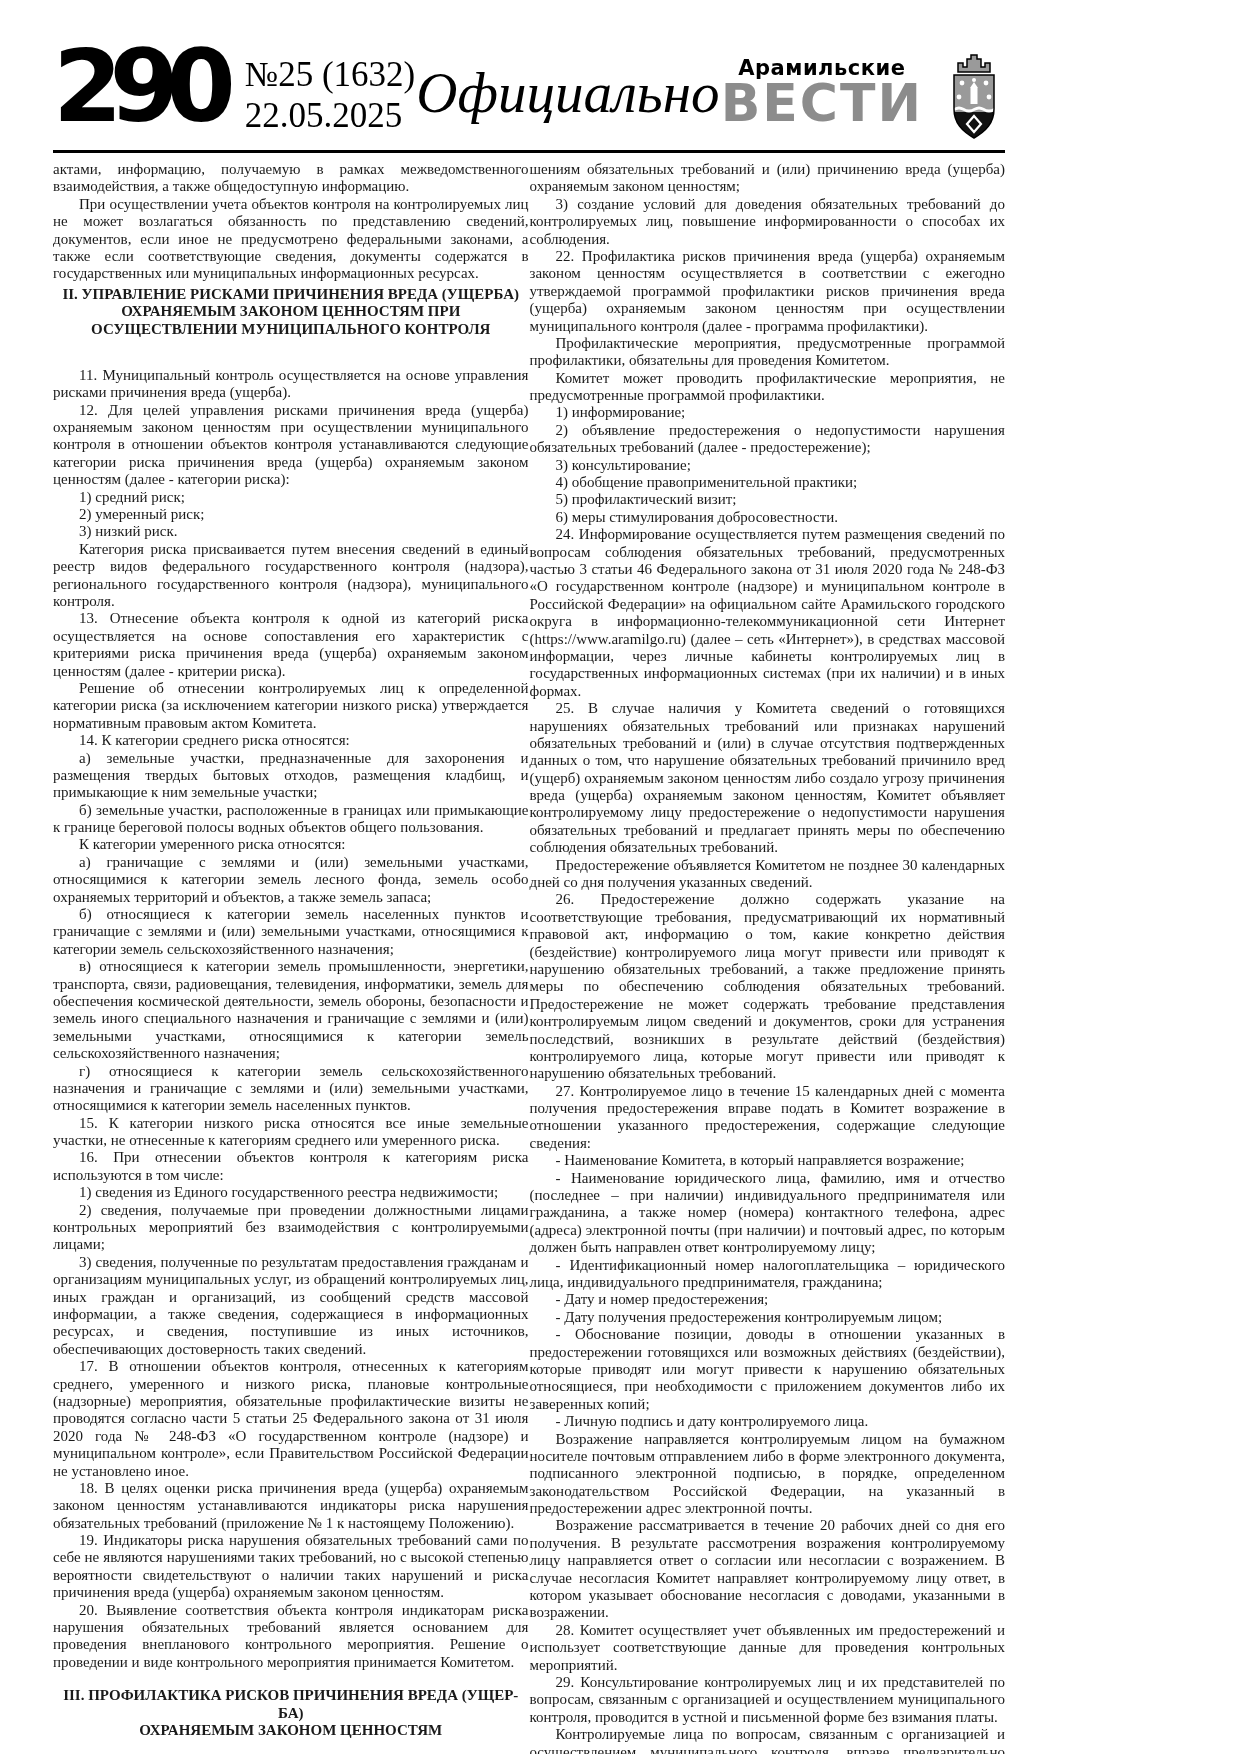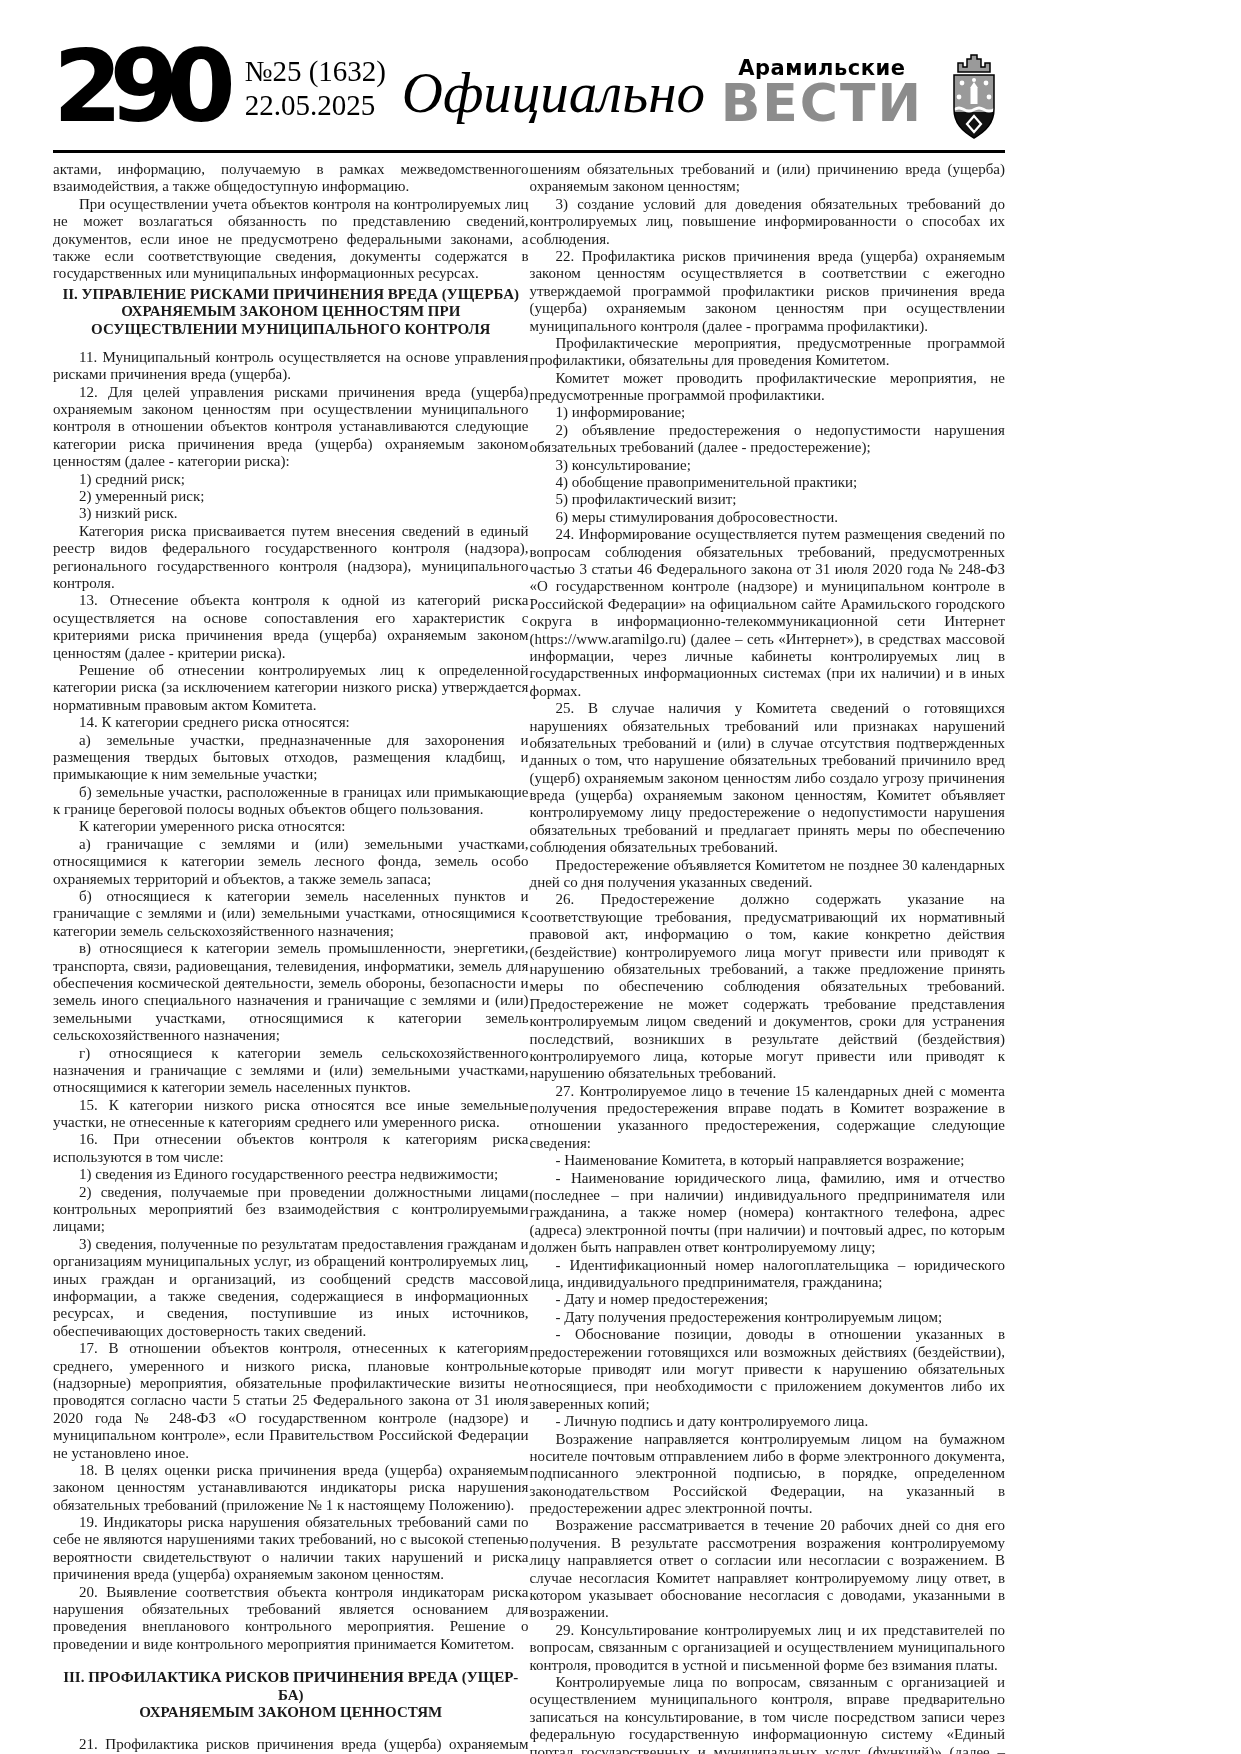--- a/index.html
+++ b/index.html
@@ -3,37 +3,37 @@
 <meta charset="utf-8">
 <style>
   html,body{margin:0;padding:0;background:#ffffff;}
   body{width:1241px;height:1754px;color:#151515;font-family:"Liberation Serif",serif;}
   .page{position:relative;width:1058px;height:1754px;box-sizing:border-box;padding:46px 53px 0 53px;overflow:hidden;background:#fff;}
 
   
   .masthead{display:flex;align-items:flex-start;justify-content:space-between;height:100px;}
   .mh-left{display:flex;align-items:flex-start;}
   .big-num{font-family:"DejaVu Sans",sans-serif;font-weight:700;font-size:100px;line-height:82px;letter-spacing:-13px;color:#000;padding-right:22px;}
-  .issue{font-size:29px;line-height:1.18;padding-top:8px;color:#000;}
+  .issue{font-size:35px;line-height:1.18;padding-top:8px;color:#000;}
   .mh-center{flex:1;text-align:center;padding-top:18px;}
   .official{font-style:italic;font-size:57px;line-height:1;color:#000;font-family:"Liberation Serif",serif;}
   .mh-right{display:flex;align-items:flex-start;gap:20px;padding-top:4px;}
   .np-name{display:flex;flex-direction:column;align-items:center;padding-top:8px;}
   .np-top{font-family:"DejaVu Sans",sans-serif;font-weight:700;font-size:21px;letter-spacing:.5px;color:#000;line-height:1;}
   .np-bottom{font-family:"DejaVu Sans",sans-serif;font-weight:700;font-size:52px;letter-spacing:2px;color:#8c8c8c;line-height:.95;}
   .crest{width:62px;height:92px;}
 
   .rule{border-top:3px solid #000;margin-top:4px;}
 
   
   .content{display:flex;gap:1px;margin-top:8px;}
   .col{width:560px;font-size:15px;line-height:1.16;text-align:justify;color:#1a1a1a;}
   .para{margin:0;text-indent:26px;}
   .cont{text-indent:0;}
-  .heading{font-weight:bold;text-align:center;text-indent:0;margin:3px 0 11px 0;}
+  .heading{font-weight:bold;text-align:center;text-indent:0;margin:3px 0 29px 0;}
   .h-top{margin:16px 0 0 0;}
   .h-bot{margin:0 0 15px 0;}
 </style>
 </head>
 <body>
 
 <div class="page">
 
   <div class="masthead">
     <div class="mh-left">
@@ -143,19 +143,20 @@
         <p class="para">27. Контролируемое лицо в течение 15 календарных дней с момента получения предостережения вправе подать в Комитет возражение в отношении указанного предостережения, содержащие следующие сведения:</p>
         <p class="para">- Наименование Комитета, в который направляется возражение;</p>
         <p class="para">- Наименование юридического лица, фамилию, имя и отчество (последнее – при наличии) индивидуального предпринимателя или гражданина, а также номер (номера) контактного телефона, адрес (адреса) электронной почты (при наличии) и почтовый адрес, по которым должен быть направлен ответ контролируемому лицу;</p>
         <p class="para">- Идентификационный номер налогоплательщика – юридического лица, индивидуального предпринимателя, гражданина;</p>
         <p class="para">- Дату и номер предостережения;</p>
         <p class="para">- Дату получения предостережения контролируемым лицом;</p>
         <p class="para">- Обоснование позиции, доводы в отношении указанных в предостережении готовящихся или возможных действиях (бездействии), которые приводят или могут привести к нарушению обязательных относящиеся, при необходимости с приложением документов либо их заверенных копий;</p>
         <p class="para">- Личную подпись и дату контролируемого лица.</p>
         <p class="para">Возражение направляется контролируемым лицом на бумажном носителе почтовым отправлением либо в форме электронного документа, подписанного электронной подписью, в порядке, определенном законодательством Российской Федерации, на указанный в предостережении адрес электронной почты.</p>
         <p class="para">Возражение рассматривается в течение 20 рабочих дней со дня его получения. В результате рассмотрения возражения контролируемому лицу направляется ответ о согласии или несогласии с возражением. В случае несогласия Комитет направляет контролируемому лицу ответ, в котором указывает обоснование несогласия с доводами, указанными в возражении.</p>
+        <p class="para">28. Комитет осуществляет учет объявленных им предостережений и использует соответствующие данные для проведения контрольных мероприятий.</p>
         <p class="para">29. Консультирование контролируемых лиц и их представителей по вопросам, связанным с организацией и осуществлением муниципального контроля, проводится в устной и письменной форме без взимания платы.</p>
         <p class="para">Контролируемые лица по вопросам, связанным с организацией и осуществлением муниципального контроля, вправе предварительно записаться на консультирование, в том числе посредством записи через федеральную государственную информационную систему «Единый портал государственных и муниципальных услуг (функций)» (далее – единый портал государственных и муниципальных услуг).</p>
         <p class="para">30. Консультирование в устной форме проводится должностными лицами</p>
       </div>
   </div>
 
 </div>
 
 </body></html>

